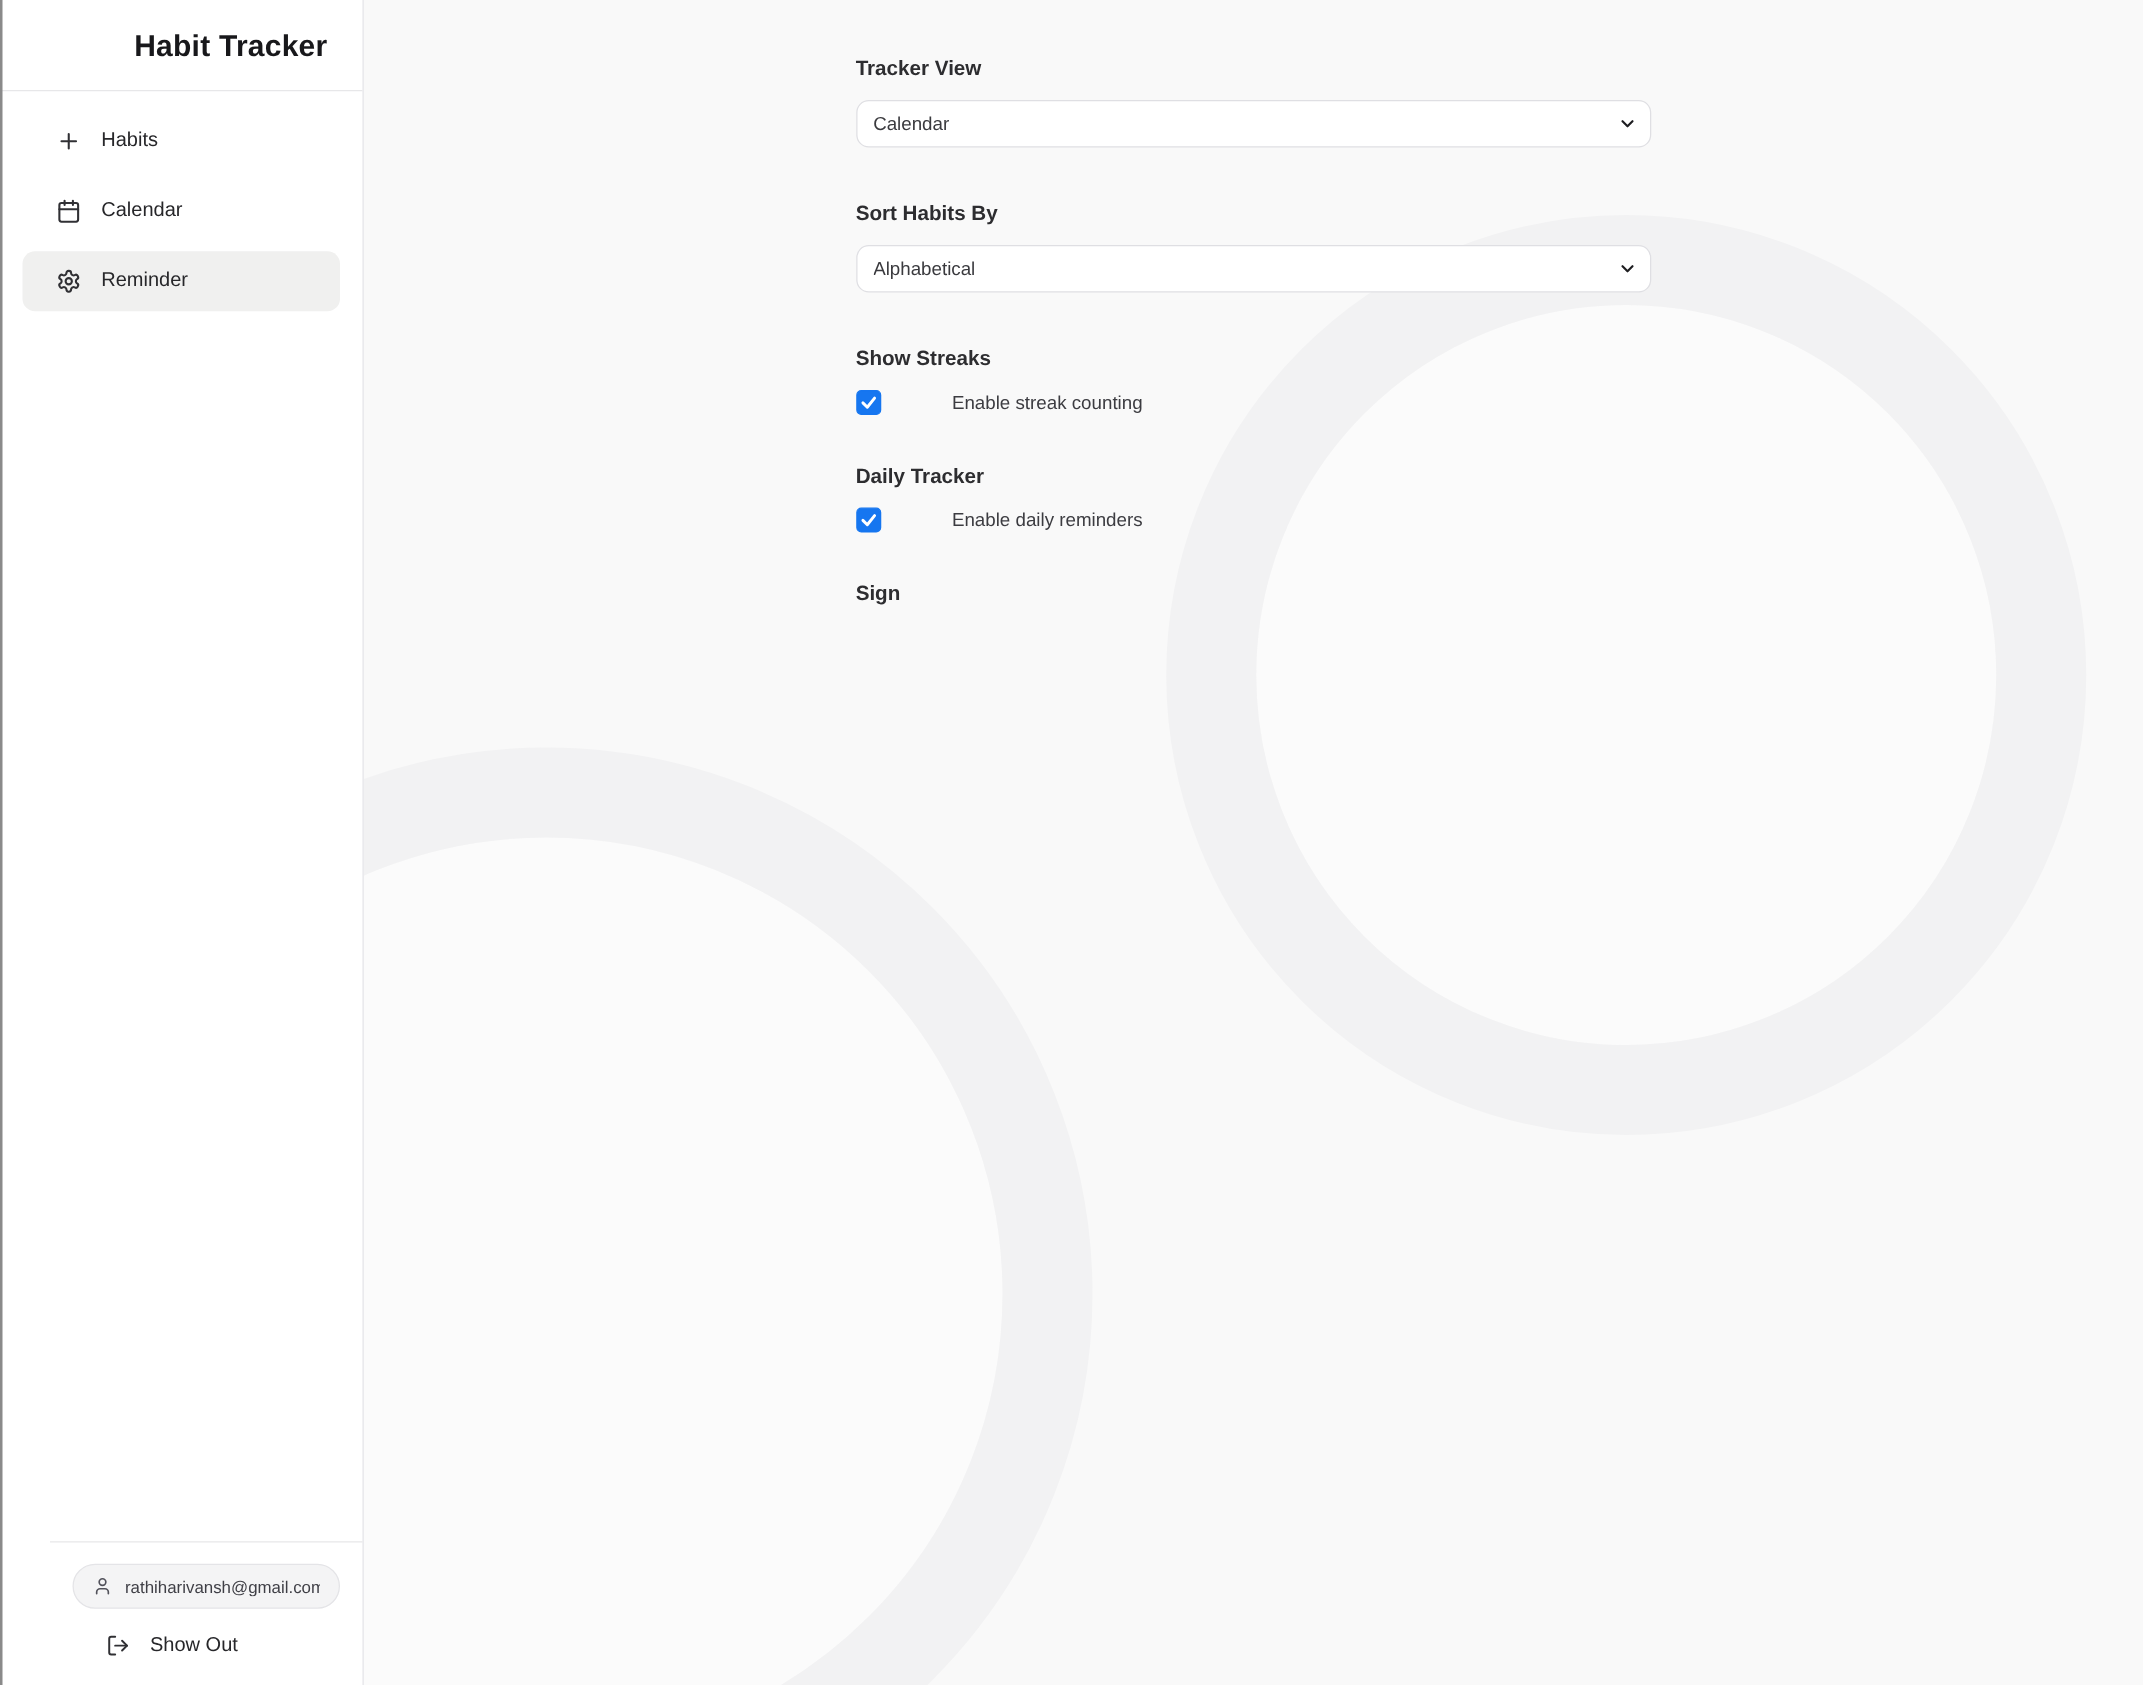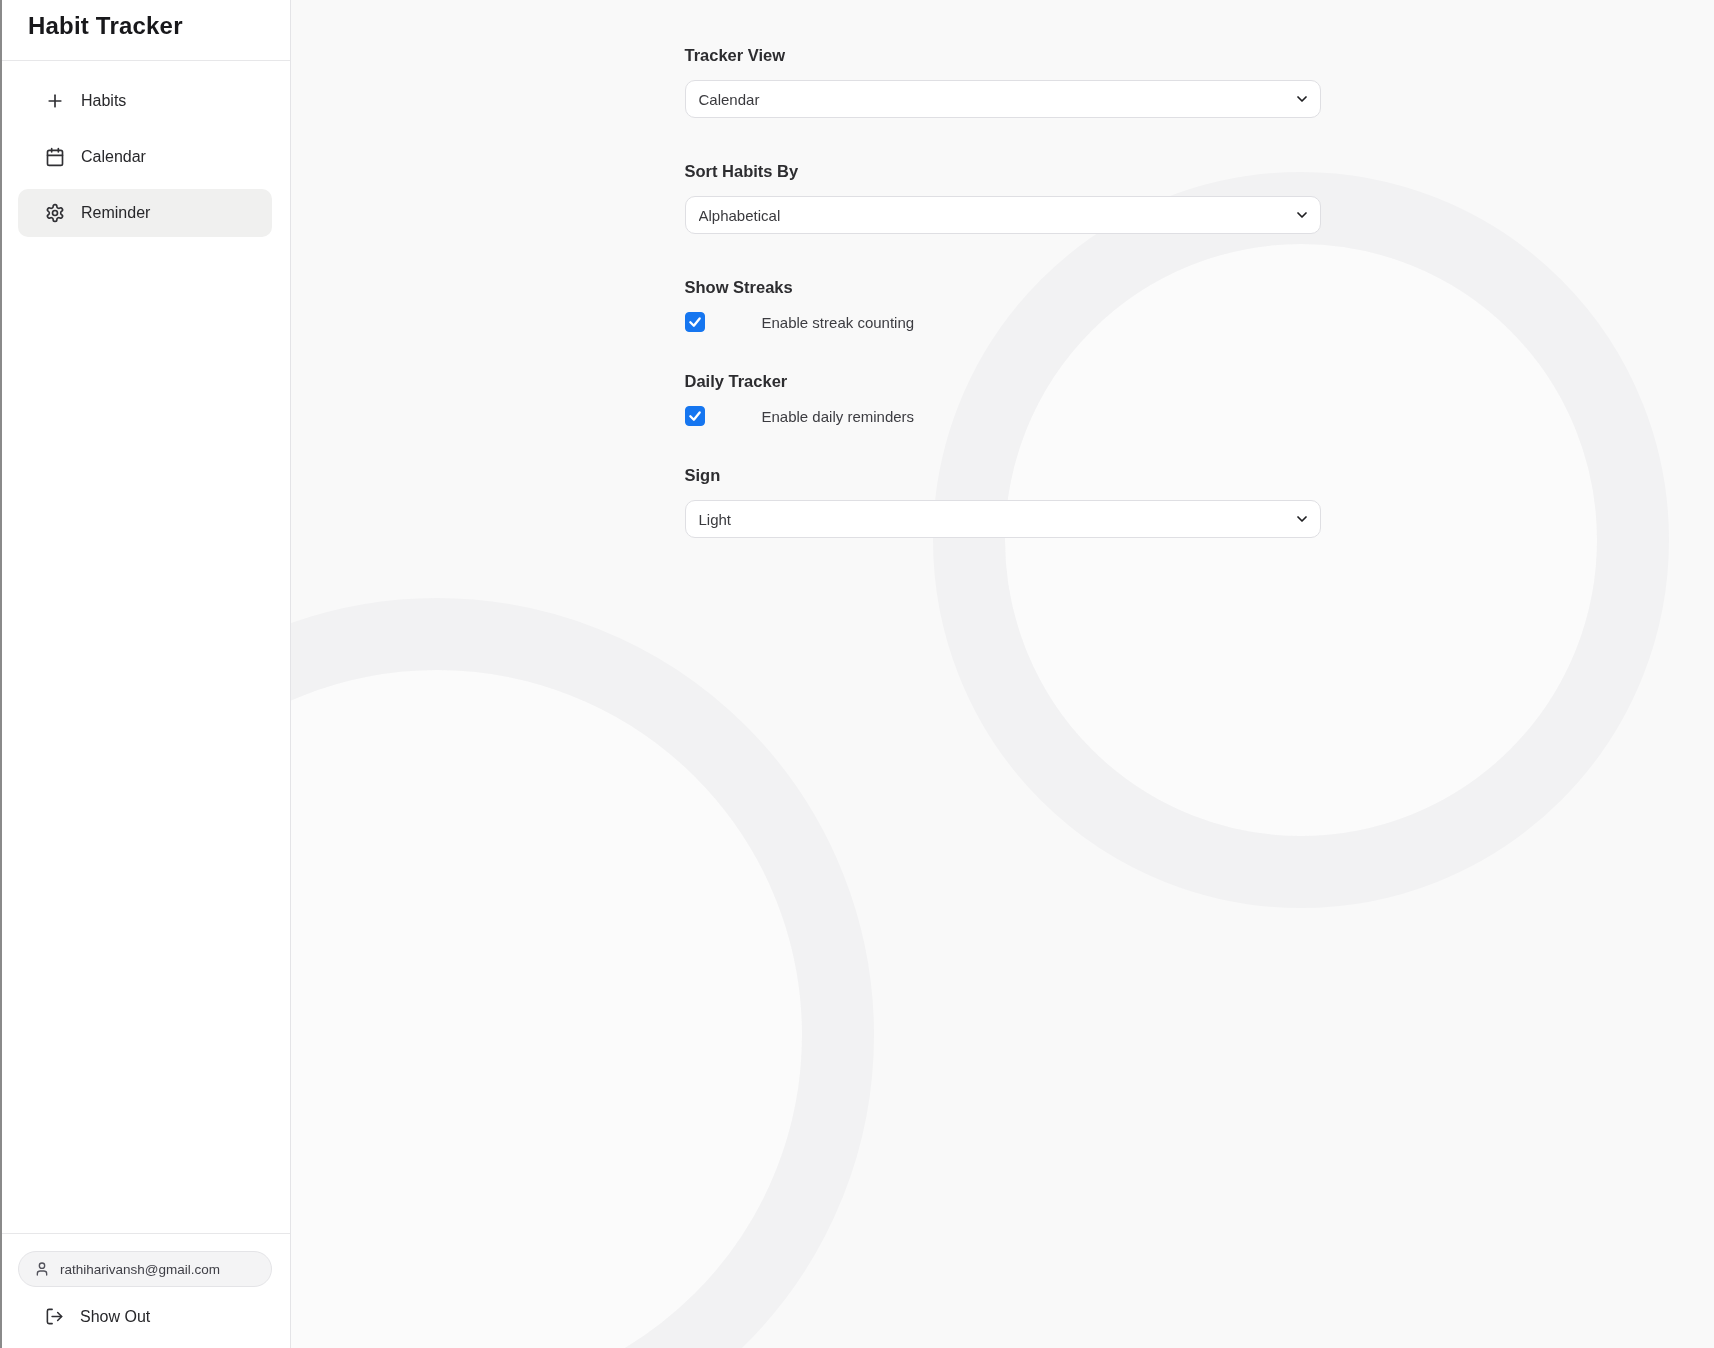--- a/index.html
+++ b/index.html
@@ -15,35 +15,35 @@
     background: #8a8a8a; z-index: 30;
   }
 
   
   .sidebar {
     width: 291px; height: 100%; background: #ffffff;
     border-right: 1px solid #e4e4e7;
     display: flex; flex-direction: column; flex-shrink: 0;
     position: relative; z-index: 10;
   }
-  .sidebar-header { padding: 12px 28px 20px 28px; }
+  .sidebar-header { padding: 24px 28px 20px 28px; text-align: right; }
   .app-title { font-size: 24px; font-weight: 700; color: #18181b; letter-spacing: 0.2px; }
   .sidebar-divider { border-bottom: 1px solid #e7e7e9; }
   .nav { padding: 16px 18px; display: flex; flex-direction: column; gap: 8px; }
   .nav-item {
     display: flex; align-items: center; gap: 16px;
     height: 48px; padding: 0 14px 0 27px;
     border-radius: 10px; cursor: pointer;
     font-size: 16px; font-weight: 500; color: #27272a;
   }
   .nav-item .icon { display: inline-flex; width: 20px; height: 20px; color: #303034; }
   .nav-item .icon svg { width: 20px; height: 20px; }
   .nav-item.active { background: #f0f0ef; }
 
-  .sidebar-footer { margin-top: auto; }
+  .sidebar-footer { margin-top: auto; padding-left: 40px; }
   .footer-divider { border-top: 1px solid #e7e7e9; }
   .email-chip {
     margin: 17px 18px 0 18px;
     height: 36px; padding: 0 15px;
     display: flex; align-items: center; gap: 10px;
     background: #f4f4f5; border: 1px solid #e4e4e7; border-radius: 18px;
     cursor: default;
   }
   .email-chip .icon { display: inline-flex; width: 16px; height: 16px; color: #52525b; }
   .email-chip .icon svg { width: 16px; height: 16px; }
@@ -226,27 +226,17 @@
             <svg viewBox="0 0 24 24" fill="none" stroke="#ffffff" stroke-width="4" stroke-linecap="round" stroke-linejoin="round">
                 <polyline points="4 12.5 10 18.5 20 6"></polyline>
               </svg>
           </span>
           <span class="check-label">Enable daily reminders</span>
         </label>
       </section>
 
       <section class="theme-section">
         <div class="field-label">Sign</div>
-        <div class="select-wrap">
-          <select>
-            <option>Light</option>
-          </select>
-          <span class="chev">
-            <svg viewBox="0 0 24 24" fill="none" stroke="currentColor" stroke-width="2.6" stroke-linecap="round" stroke-linejoin="round">
-                <polyline points="6 9 12 15 18 9"></polyline>
-              </svg>
-          </span>
-        </div>
       </section>
 
     </div>
   </main>
 </div>
 
 </body></html>

